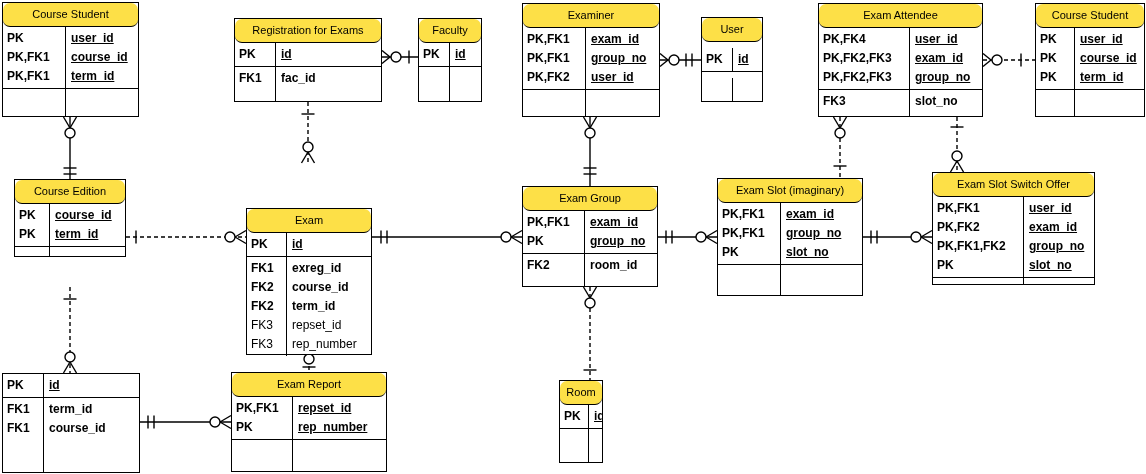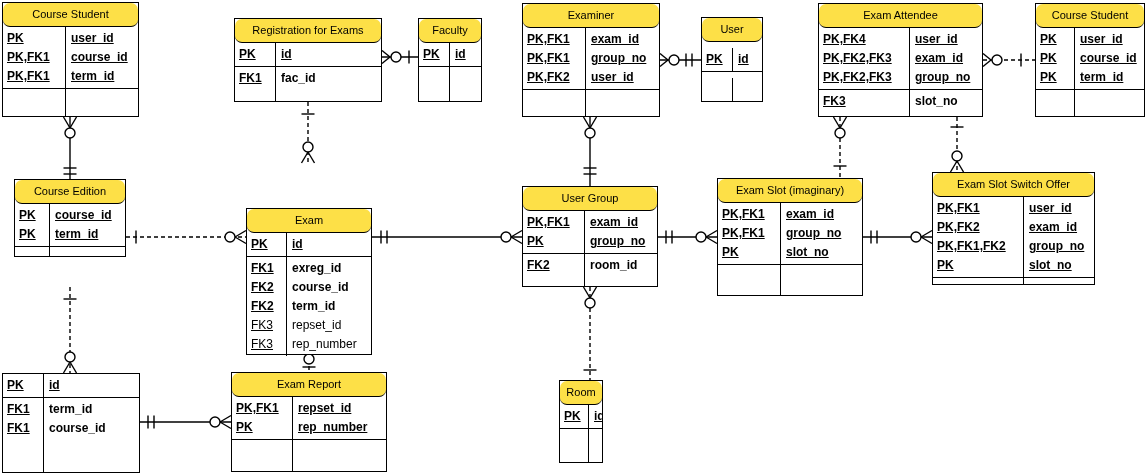--- a/index.html
+++ b/index.html
@@ -19,21 +19,21 @@
   }
   .t-section{position:relative;padding:2px 0;}
   .t-section.pk{flex:none;border-bottom:1px solid #000;}
   .t-section.attrs{flex:1;}
   .t-section::after{
     content:"";position:absolute;top:0;bottom:0;left:var(--kw);
     border-left:1px solid #000;
   }
   .t-row{display:flex;height:19px;line-height:19px;font-size:12px;font-weight:bold;color:#000;}
   .t-row.light{font-weight:normal;}
-  .kcell{flex:none;width:var(--kw);box-sizing:border-box;padding-left:4px;white-space:nowrap;overflow:hidden;text-decoration:underline;}
+  .kcell{flex:none;width:var(--kw);box-sizing:border-box;padding-left:4px;white-space:nowrap;overflow:hidden;}
   .acell{flex:1;padding-left:6px;white-space:nowrap;overflow:hidden;}
   .pk .acell{text-decoration:underline;}
 </style>
 </head>
 <body>
 
 <div id="canvas">
   <svg id="connectors" xmlns="http://www.w3.org/2000/svg" viewBox="0 0 1146 474">
       <line x1="70" y1="117" x2="70" y2="186" stroke="#000000" stroke-width="1.4"></line>
       <line x1="70" y1="128" x2="63.5" y2="117" stroke="#000000" stroke-width="1.4"></line>
@@ -275,21 +275,21 @@
     <span class="kcell">FK3</span>
     <span class="acell">repset_id</span>
   </div>
         <div class="t-row light">
     <span class="kcell">FK3</span>
     <span class="acell">rep_number</span>
   </div>
       </div>
   </div>
     <div class="etable" style="left: 522px; top: 186px; width: 136px; height: 101px; --kw: 61px;">
-    <div class="t-header">User Group</div>
+    <div class="t-header">Exam Group</div>
     <div class="t-section pk">
         <div class="t-row">
     <span class="kcell">PK,FK1</span>
     <span class="acell">exam_id</span>
   </div>
         <div class="t-row">
     <span class="kcell">PK</span>
     <span class="acell">group_no</span>
   </div>
       </div>

